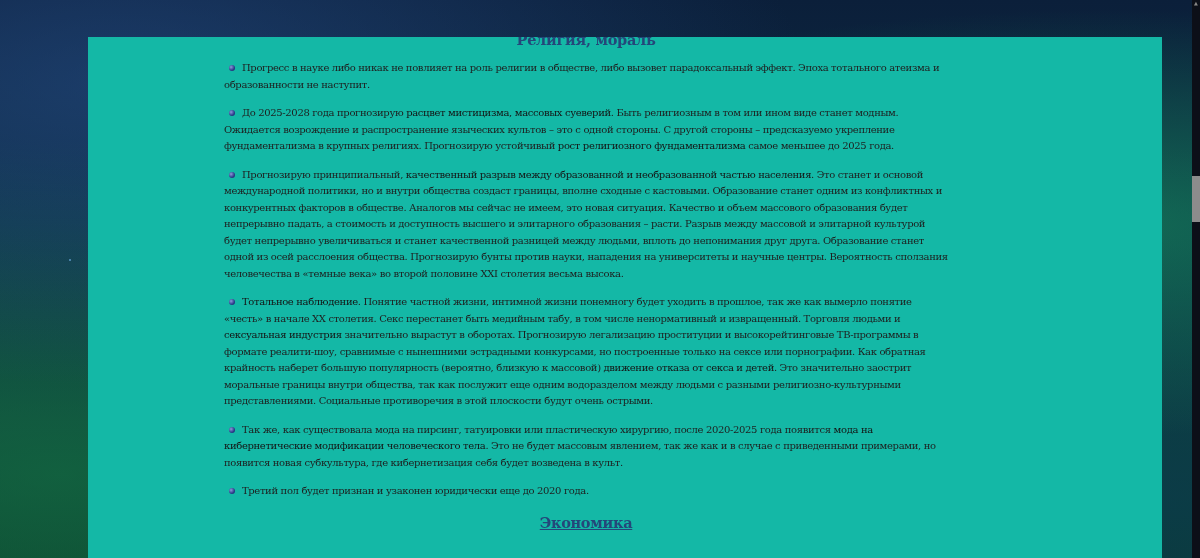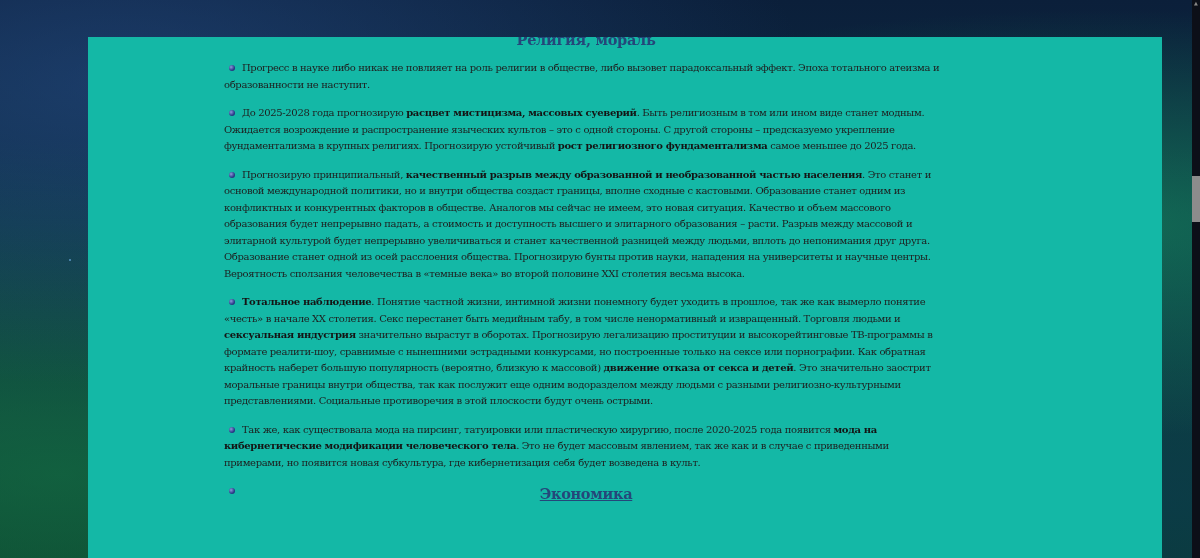--- a/index.html
+++ b/index.html
@@ -83,21 +83,21 @@
       position: absolute;
       left: 5px;
       top: 5px;
       width: 6px;
       height: 6px;
       border-radius: 50%;
       background: radial-gradient(circle at 35% 35%, #8a9ad8 0%, #2c3a8a 60%, #1a2460 100%);
       text-indent: 0;
     }
     .bullet-item b {
-      font-weight: bold;
+      font-weight: normal;
       color: #141414;
       text-align: center;
     }
     .section-heading.economy {
       margin-top: 4px;
       text-decoration: underline;
     }
     .scrollbar {
       position: absolute;
       right: 0;
@@ -151,21 +151,21 @@
 
       <li class="bullet-item">
         <span class="bullet-dot"></span><b>Тотальное наблюдение</b><span>. Понятие частной жизни, интимной жизни понемногу будет уходить в прошлое, так же как вымерло понятие «честь» в начале XX столетия. Секс перестанет быть медийным табу, в том числе ненормативный и извращенный. Торговля людьми и </span><b>сексуальная индустрия</b><span> значительно вырастут в оборотах. Прогнозирую легализацию проституции и высокорейтинговые ТВ-программы в формате реалити-шоу, сравнимые с нынешними эстрадными конкурсами, но построенные только на сексе или порнографии. Как обратная крайность наберет большую популярность (вероятно, близкую к массовой) </span><b>движение отказа от секса и детей</b><span>. Это значительно заострит моральные границы внутри общества, так как послужит еще одним водоразделом между людьми с разными религиозно-культурными представлениями. Социальные противоречия в этой плоскости будут очень острыми.</span>
       </li>
 
       <li class="bullet-item">
         <span class="bullet-dot"></span><span>Так же, как существовала мода на пирсинг, татуировки или пластическую хирургию, после 2020-2025 года появится </span><b>мода на кибернетические модификации человеческого тела</b><span>. Это не будет массовым явлением, так же как и в случае с приведенными примерами, но появится новая субкультура, где кибернетизация себя будет возведена в культ.</span>
       </li>
 
       <li class="bullet-item">
-        <span class="bullet-dot"></span>
+        <span class="bullet-dot"></span><span>Третий пол будет признан и узаконен юридически еще до 2020 года.</span>
       </li>
     </ul>
 
     <h2 class="section-heading economy">Экономика</h2>
 
   </div>
 </div>
 
 <div class="scrollbar">
   <div class="scroll-arrow">▲</div>

